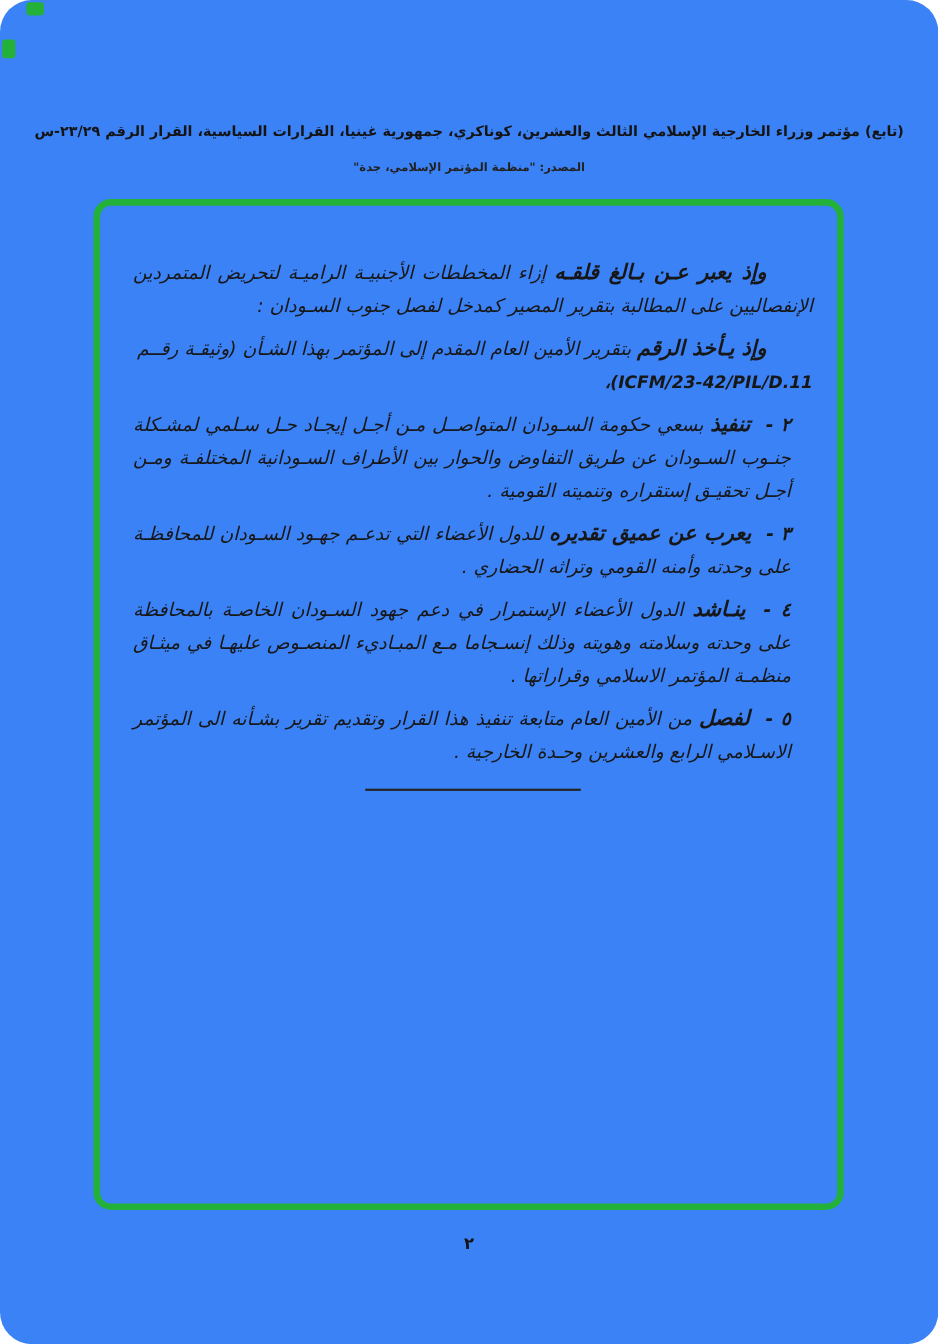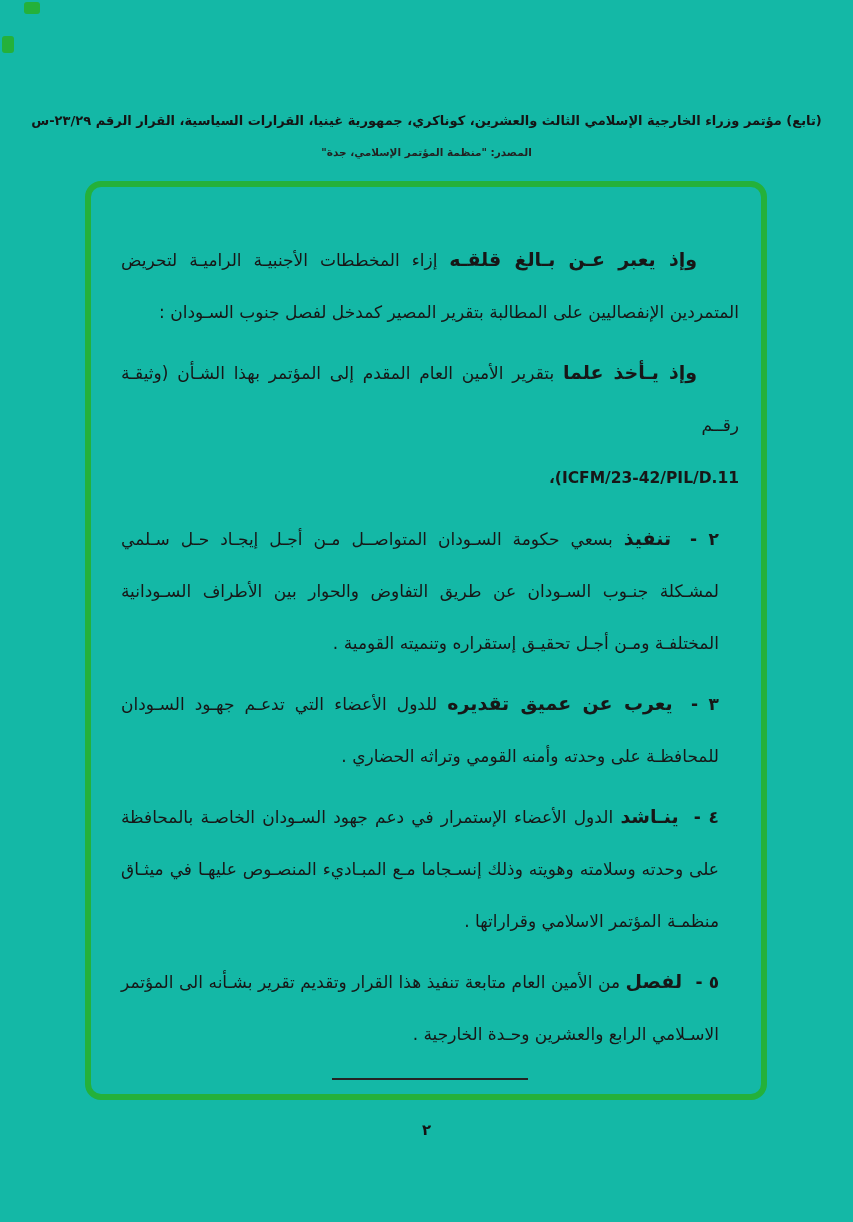--- a/index.html
+++ b/index.html
@@ -1,18 +1,18 @@
 <!DOCTYPE html>
 <html lang="ar" style="--green: #24b13a;"><head>
 <meta charset="utf-8">
 <style>
   html,body{margin:0;padding:0;background:#ffffff;}
   #page{
-    position:relative;width:853px;height:1222px;background:#14b8a6;overflow:hidden;
-    font-family:"DejaVu Sans",sans-serif;color:#1b1b1b;
+    position:relative;width:853px;height:1222px;background:#3b82f6;overflow:hidden;
+    font-family:"DejaVu Sans",sans-serif;color:#1b1b1b;border-radius:29px;
   }
   
   .frag{position:absolute;background:var(--green,#24b13a);border-radius:3px;}
   .frag-a{left:24px;top:2px;width:16px;height:12px;}
   .frag-b{left:2px;top:36px;width:12px;height:17px;}
 
   .hdr{
     position:absolute;top:113px;left:0;width:100%;text-align:center;direction:rtl;
     font-weight:bold;font-size:13px;white-space:nowrap;color:#141414;
   }
@@ -21,21 +21,21 @@
     font-weight:bold;font-size:10.5px;color:#222;
   }
 
   .gbox{
     position:absolute;left:85px;top:181px;width:682px;height:919px;box-sizing:border-box;
     border:6px solid var(--green,#24b13a);border-radius:16px;background:transparent;
   }
   .gbox-inner{
     position:absolute;left:0;top:0;right:0;bottom:0;
     padding:46px 22px 0 30px;direction:rtl;text-align:justify;
-    font-size:17px;line-height:52px;color:#171717;
+    font-size:17px;line-height:30px;color:#171717;font-style:italic;
   }
   .para,.clause{margin:0 0 8px 0;}
   .para{text-indent:42px;}
   .clause{margin-right:20px;}
   .lead{font-weight:bold;font-size:19px;}
   .num{font-weight:bold;margin-left:8px;}
   .code{font-weight:bold;font-size:15.5px;}
   .rule{
     width:196px;height:2px;background:#242424;margin:18px auto 0 auto;
   }
@@ -57,21 +57,21 @@
 
   <div class="gbox">
     <div class="gbox-inner">
 
       <p class="para">
         <span class="lead">وإذ يعبر عـن بـالغ قلقـه</span>
         <span>إزاء المخططات الأجنبيـة الراميـة لتحريض المتمردين الإنفصاليين على المطالبة بتقرير المصير كمدخل لفصل جنوب السـودان :</span>
       </p>
 
       <p class="para">
-        <span class="lead">وإذ يـأخذ علما</span>
+        <span class="lead">وإذ يـأخذ الرقم</span>
         <span>بتقرير الأمين العام المقدم إلى المؤتمر بهذا الشـأن (وثيقـة رقــم</span>
         <br>
         <span class="code">ICFM/23-42/PIL/D.11)،</span>
       </p>
 
 
       <p class="clause">
         <span class="num">٢ -</span>
         <span class="lead">تنفيذ</span>
         <span>بسعي حكومة السـودان المتواصــل مـن أجـل إيجـاد حـل سـلمي لمشـكلة جنـوب السـودان عن طريق التفاوض والحوار بين الأطراف السـودانية المختلفـة ومـن أجـل تحقيـق إستقراره وتنميته القومية .</span>

